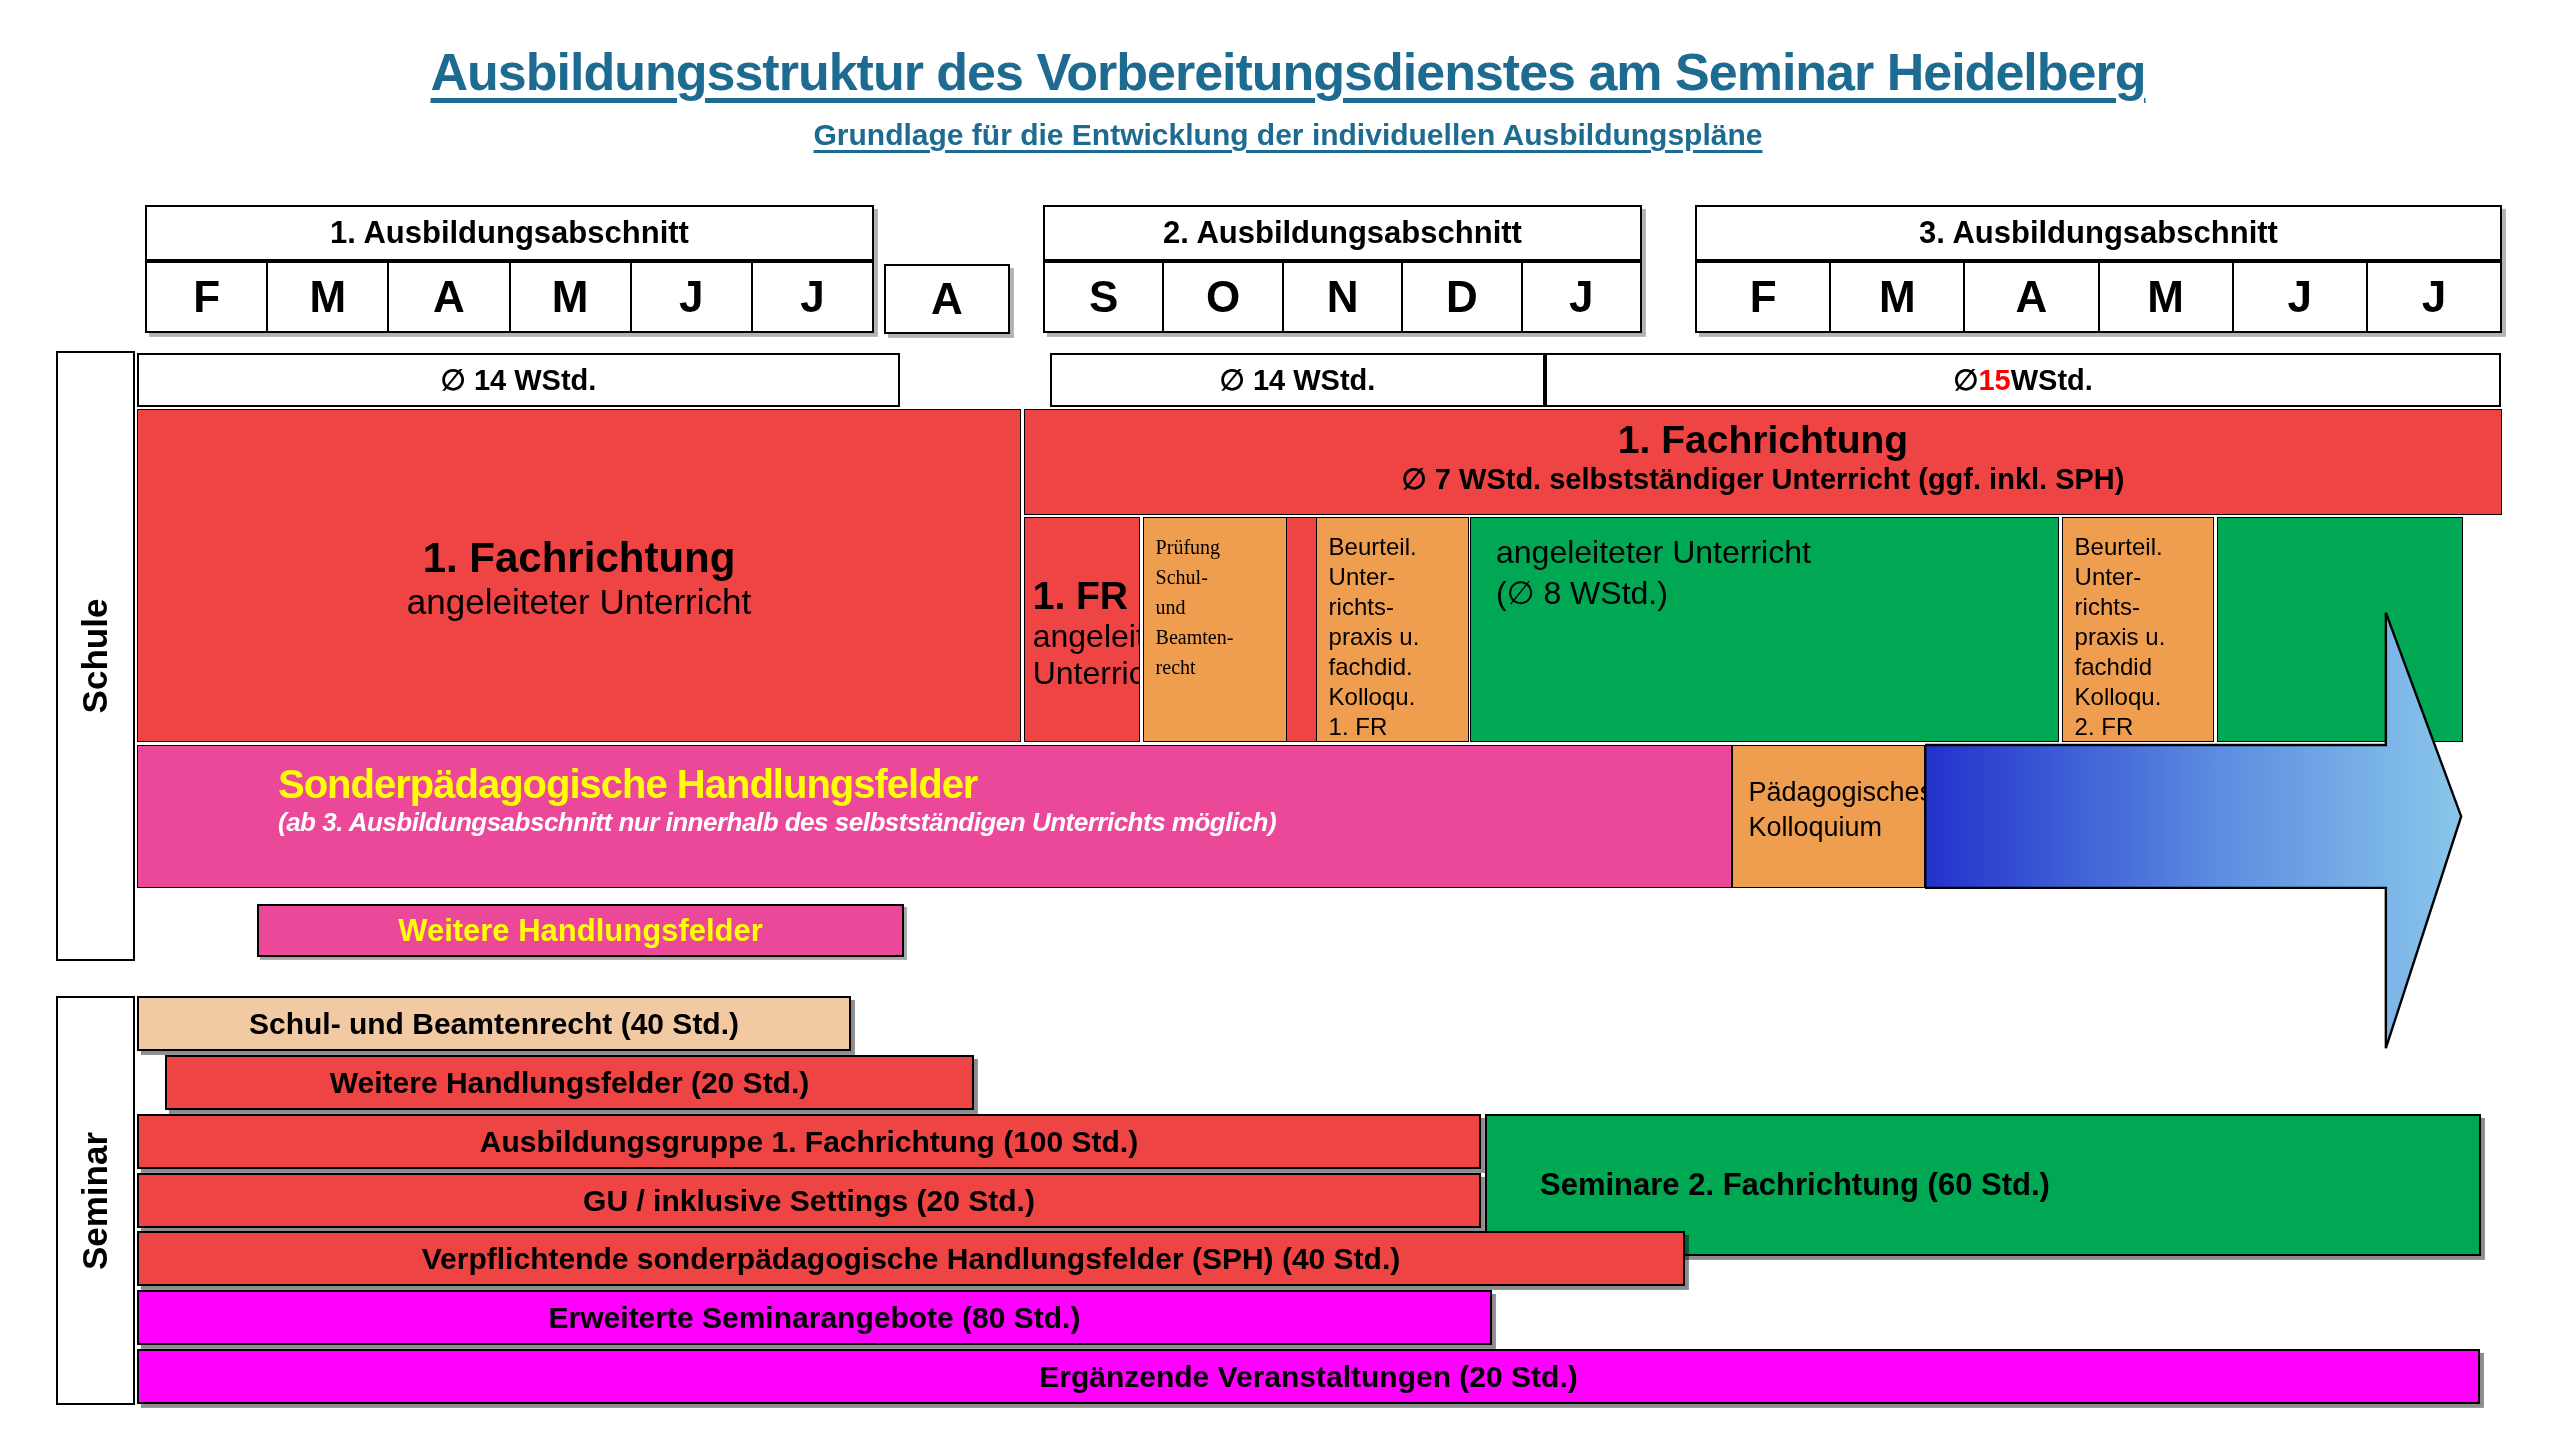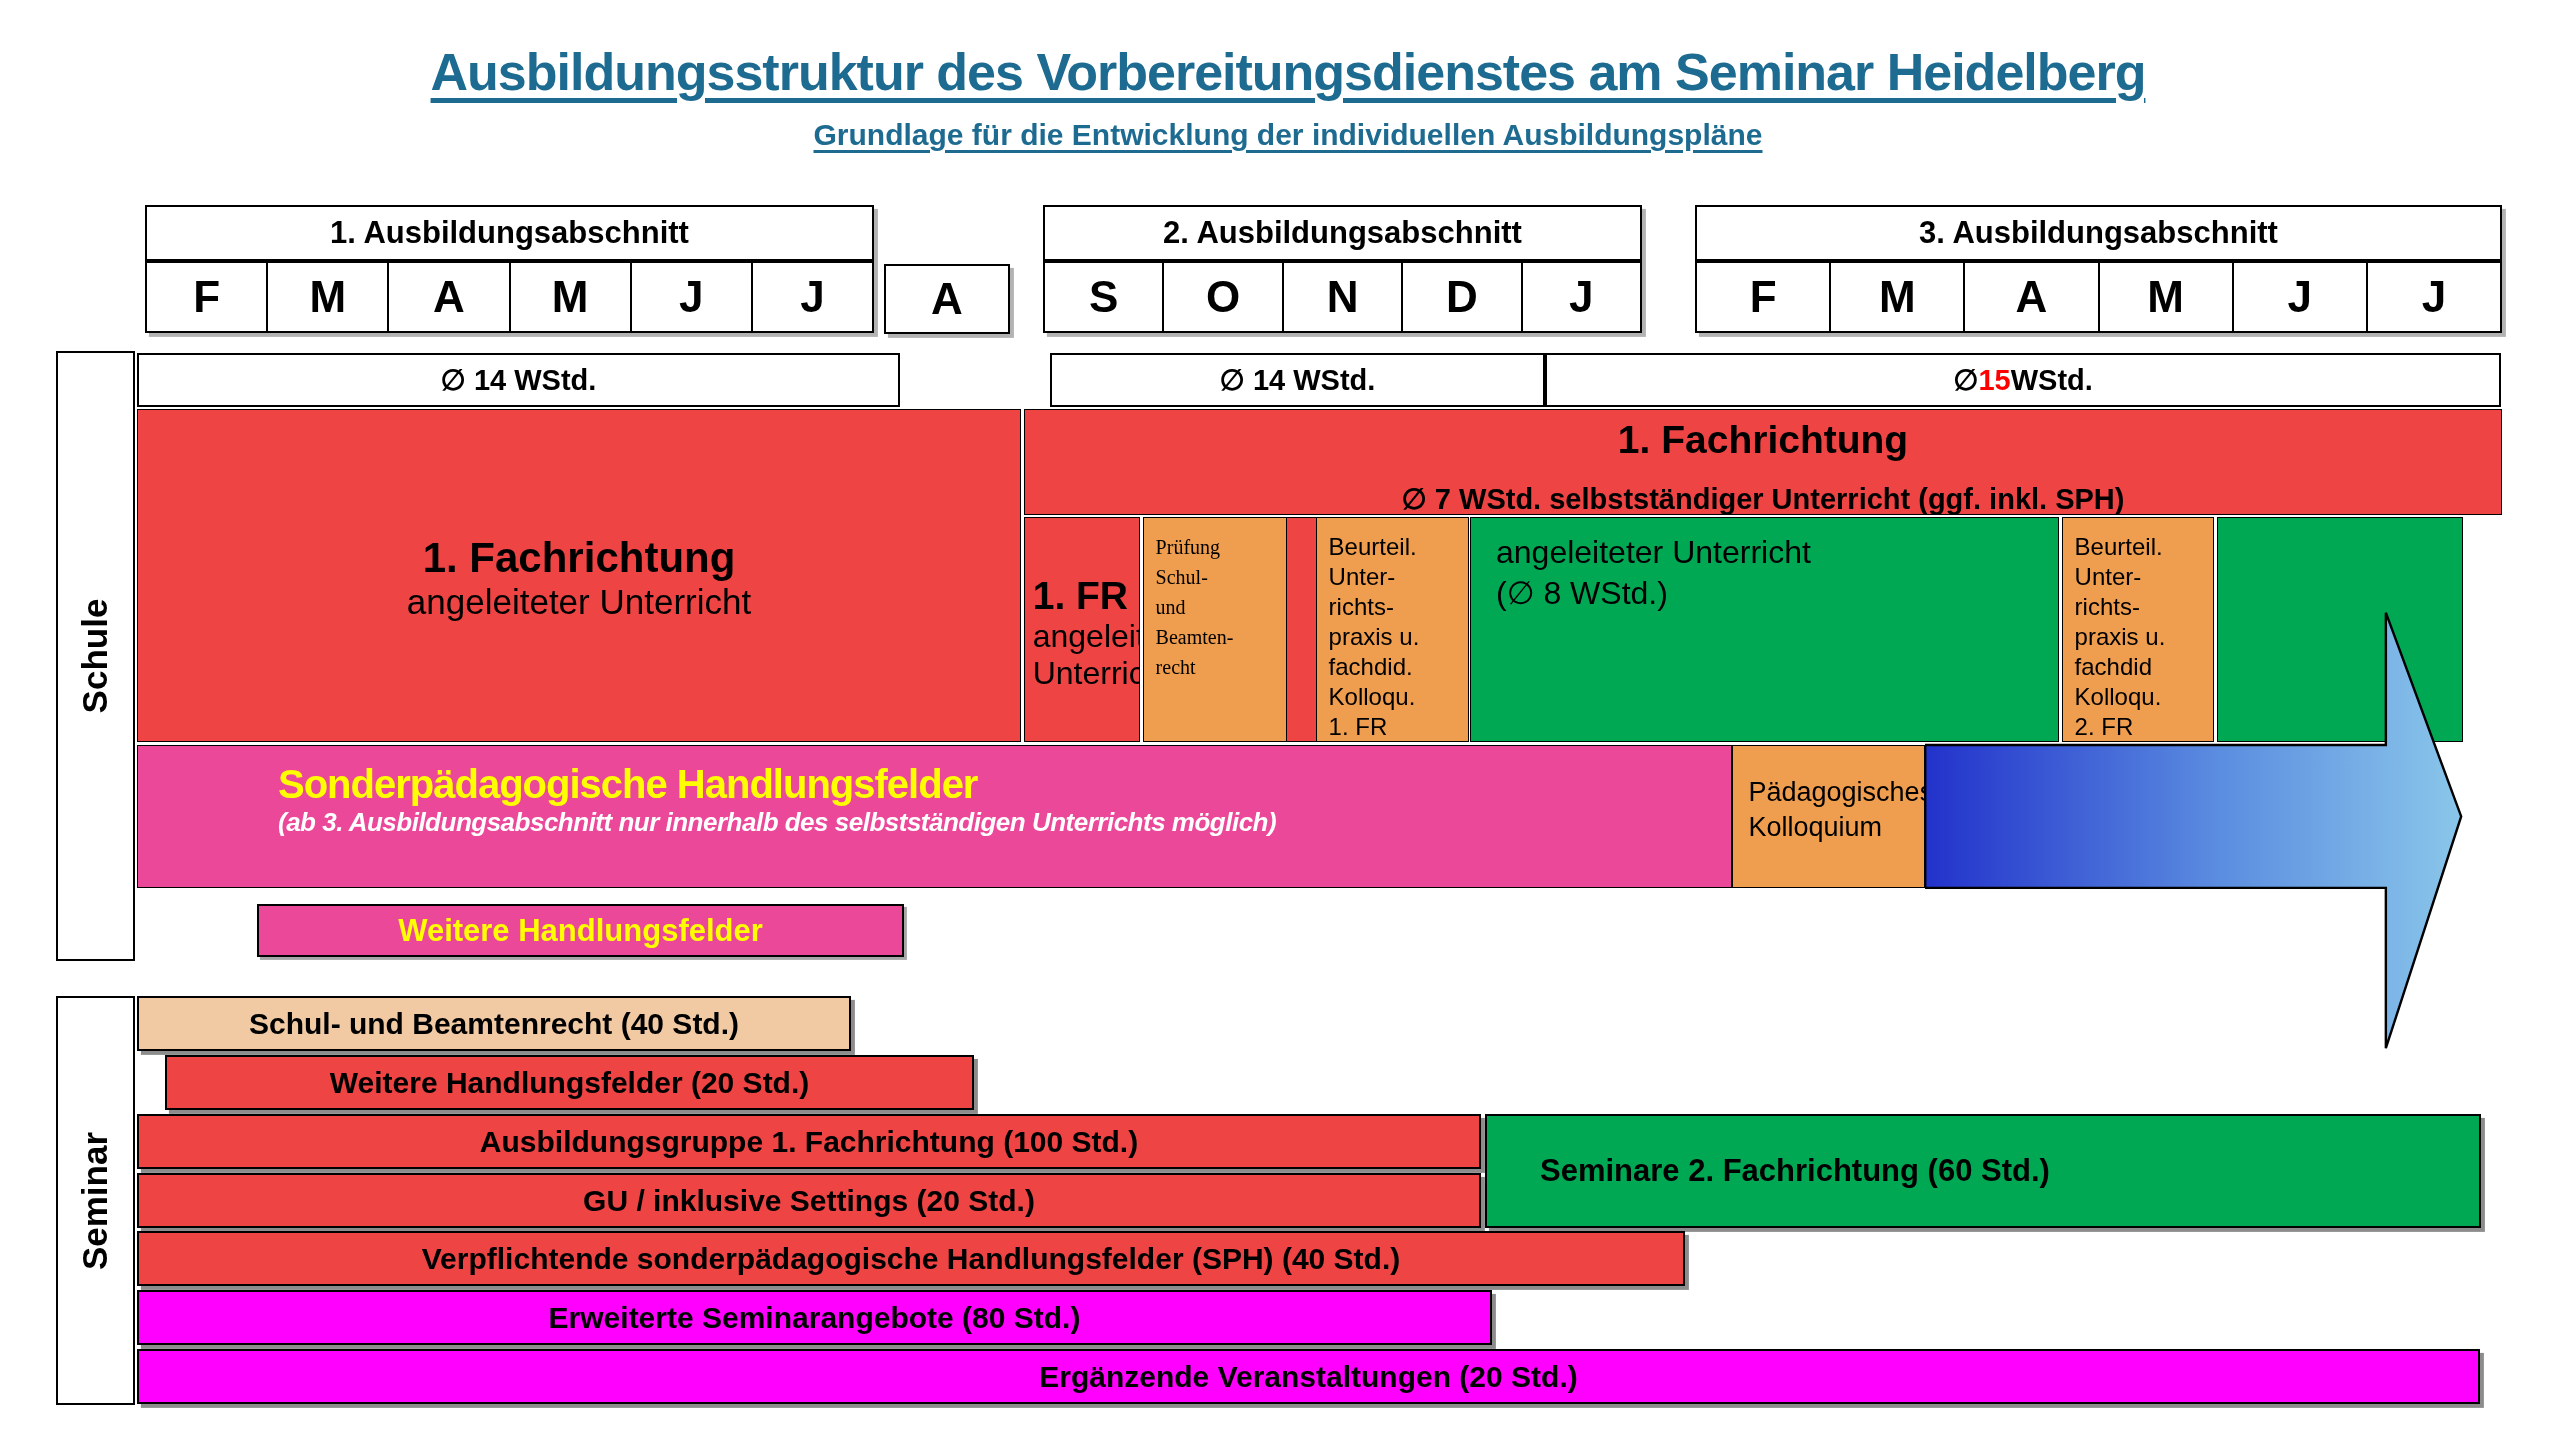--- a/index.html
+++ b/index.html
@@ -45,21 +45,21 @@
   .orange { background:#ef9d4e; }
   .peach  { background:#f1c9a3; }
   .dblue  { background:#ec4899; }
   .magenta{ background:#ff00ff; }
 
   #fr1main { left:137px; top:409px; width:884px; height:333px; text-align:center; padding-top:124px; }
   #fr1main .l1 { font-size:42px; font-weight:bold; }
   #fr1main .l2 { font-size:35px; }
   #fr1selbst { left:1024px; top:409px; width:1478px; height:106px; text-align:center; padding-top:7.7px; }
   #fr1selbst .l1 { font-size:39px; font-weight:bold; }
-  #fr1selbst .l2 { font-size:29px; font-weight:bold;margin-top:20px; }
+  #fr1selbst .l2 { font-size:29px; font-weight:bold; }
 
   .sub { top:517px; height:225px; }
   #frclip { left:1024px; width:116px; overflow:hidden; padding:56px 0 0 7.7px; white-space:nowrap; }
   #frclip .l1 { font-size:39px; font-weight:bold; }
   #frclip .l2 { font-size:32px; }
   #o1 { left:1143px; width:144px; padding:13.5px 0 0 11.6px; font-size:20px; line-height:30px;font-family:Liberation Serif, serif; }
   #sliver { left:1287px; width:29px; border-left:none; border-right:none; }
   #o2 { left:1316px; width:153px; padding:13.5px 0 0 11.6px; font-size:24px; line-height:30px; }
   #g1 { left:1470px; width:589px; padding:13.5px 0 0 25px; }
   #g1 .l1 { font-size:39px; font-weight:bold; }
@@ -76,21 +76,21 @@
              align-items:center; justify-content:center; color:#ffff00; font-size:31px; font-weight:bold;
              box-shadow:2.9px 2.9px 0 rgba(0,0,0,.35); }
 
   
   .sbar { left:137px; height:55px; border:2.9px solid #000; display:flex; align-items:center; justify-content:center;
           font-size:30px; font-weight:bold; box-shadow:3.9px 3.9px 0 rgba(0,0,0,.45); }
   #sr1 { top:996px; width:714px; }
   #sr2 { top:1055px; width:809px;margin-left:28px; }
   #sr3 { top:1114px; width:1344px; }
   #sr4 { top:1173px; width:1344px; }
-  #sgreen { left:1485px; top:1114px; width:996px; height:114px; border:2.9px solid #000; display:flex;
+  #sgreen { left:1485px; top:1114px; width:996px; height:142px; border:2.9px solid #000; display:flex;
             align-items:center; font-size:31px; font-weight:bold; padding-left:53px;
             box-shadow:3.9px 3.9px 0 rgba(0,0,0,.45); }
   #sr5 { top:1231px; width:1548px; }
   #sr6 { top:1290px; width:1355px; }
   #sr7 { top:1349px; width:2343px; }
 
   #arrow { left:1925px; top:604px; width:548px; height:450px; z-index:5; }
 </style>
 </head>
 <body>

